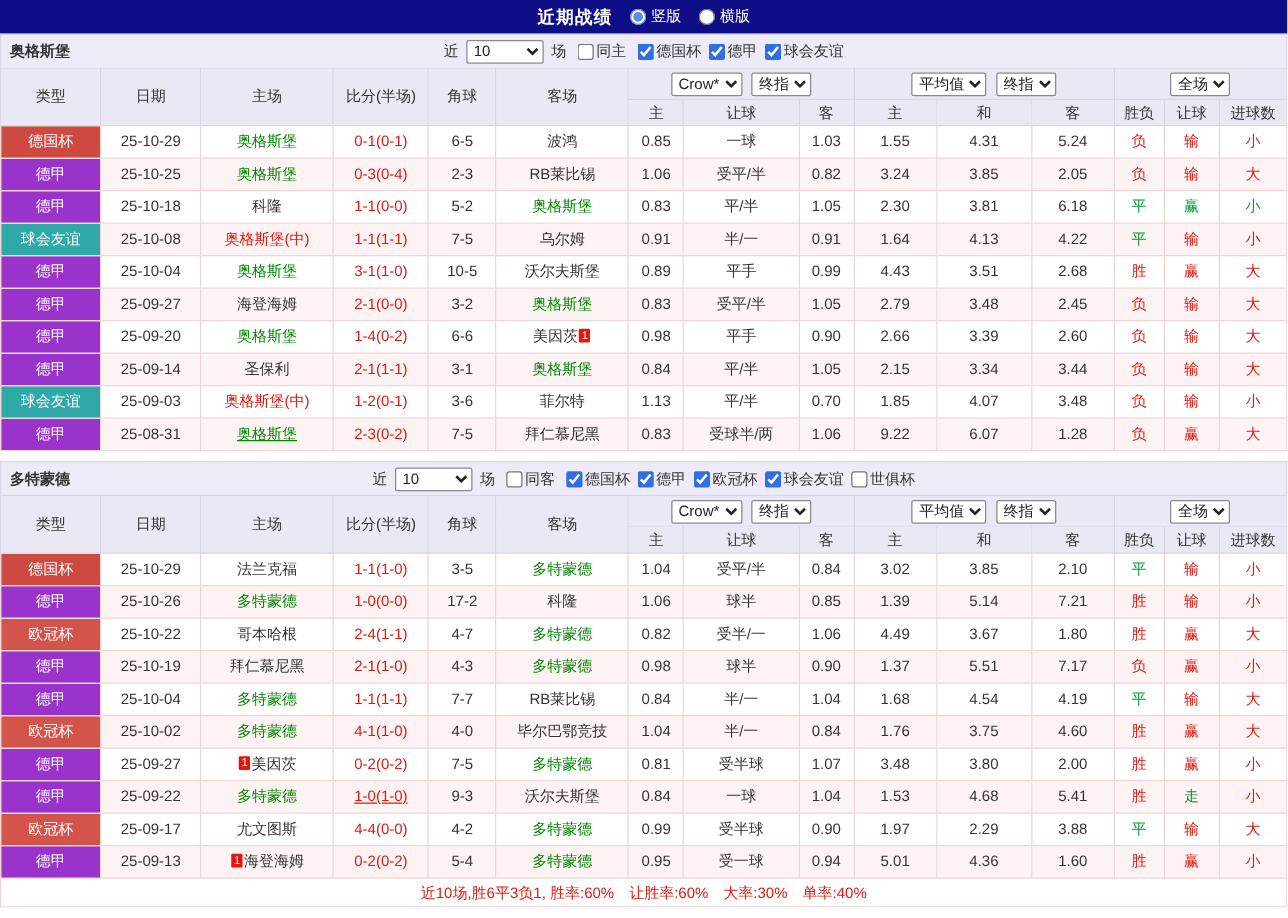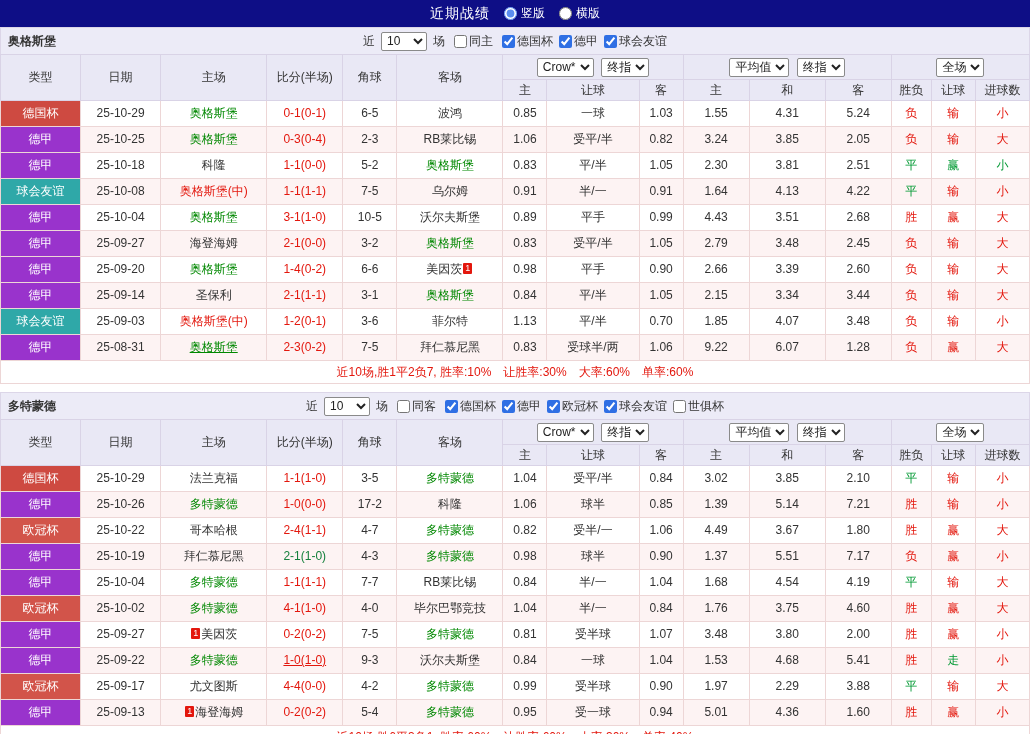--- a/index.html
+++ b/index.html
@@ -1,30 +1,30 @@
 <!DOCTYPE html>
 <html><head>
 <meta charset="utf-8">
 <style>
   html,body{margin:0;padding:0;background:#fff;}
   body{width:1030px;font-family:"Liberation Sans","DejaVu Sans",sans-serif;font-size:12px;color:#333;}
   .titlebar{height:27px;background:#0E0E86;display:flex;align-items:center;justify-content:center;gap:14px;}
-  .titlebar .title{color:#fff;font-weight:normal;font-size:14px;letter-spacing:1px;}
+  .titlebar .title{color:#fff;font-weight:bold;font-size:14px;letter-spacing:1px;}
   .radio-opt{display:inline-flex;align-items:center;gap:4px;color:#fff;cursor:pointer;}
   input[type=radio]{width:13px;height:13px;margin:0;accent-color:#5B8DEF;}
   input[type=checkbox]{width:13px;height:13px;margin:0 2px 0 6px;accent-color:#2F6FE4;vertical-align:middle;}
   .section{margin-top:0;}
   .section + .section{margin-top:8px;}
   .section-head{position:relative;height:26px;background:#ECEBF7;border:1px solid #DCD6E8;border-bottom:none;display:flex;align-items:center;justify-content:center;}
   .team{position:absolute;left:7px;font-weight:bold;color:#333;}
   .filters{display:flex;align-items:center;gap:3px;}
   .filters .cb{display:inline-flex;align-items:center;white-space:nowrap;}
   .comps{display:inline-flex;align-items:center;}
   select{font-size:12px;height:19px;border:1px solid #8A8A8A;background:#fff;border-radius:2px;padding:0 1px;color:#222;}
-  select.count{width:46px;margin:0 3px;}
+  select.count{width:62px;margin:0 3px;}
   table{border-collapse:collapse;table-layout:fixed;width:1030px;}
   th,td{border:1px solid #EDD6D6;text-align:center;overflow:hidden;white-space:nowrap;padding:0;font-weight:normal;}
   thead th{background:#E9E8F5;border-color:#D9D3E6;}
   tr.grp th{height:24px;}
   tr.sub th{height:20px;}
   tbody td{height:25px;line-height:25px;background:#fff;}
   tbody tr:nth-child(even) td{background:#FDF3F3;}
   .selcell select{margin:0 2px;}
   .rcard{display:inline-block;background:#E3170D;color:#fff;font-size:9px;line-height:11px;height:11px;padding:0 2px;margin:0 1px;vertical-align:2px;border-radius:1px;}
   .summary{height:22px;line-height:22px;text-align:center;color:#E3170D;border:1px solid #EDD6D6;border-top:none;white-space:nowrap;}
@@ -161,21 +161,21 @@
           <td>25-10-18</td>
           <td><span style="color: rgb(51, 51, 51);">科隆</span></td>
           <td style="color: rgb(227, 23, 13);">1-1(0-0)</td>
           <td>5-2</td>
           <td><span style="color: rgb(0, 136, 0);">奥格斯堡</span></td>
           <td>0.83</td>
           <td>平/半</td>
           <td>1.05</td>
           <td>2.30</td>
           <td>3.81</td>
-          <td>2.51</td>
+          <td>6.18</td>
           <td style="color: rgb(0, 153, 51);">平</td>
           <td style="color: rgb(0, 153, 51);">赢</td>
           <td style="color: rgb(0, 153, 51);">小</td>
         </tr>
         <tr>
           <td style="background: rgb(47, 168, 168); color: rgb(255, 255, 255);">球会友谊</td>
           <td>25-10-08</td>
           <td><span style="color: rgb(227, 23, 13);">奥格斯堡(中)</span></td>
           <td style="color: rgb(227, 23, 13);">1-1(1-1)</td>
           <td>7-5</td>
@@ -287,21 +287,20 @@
           <td>1.06</td>
           <td>9.22</td>
           <td>6.07</td>
           <td>1.28</td>
           <td style="color: rgb(227, 23, 13);">负</td>
           <td style="color: rgb(227, 23, 13);">赢</td>
           <td style="color: rgb(227, 23, 13);">大</td>
         </tr>
       </tbody>
   </table>
-  <div class="summary">近10场,胜1平2负7, 胜率:10%　让胜率:30%　大率:60%　单率:60%</div>
 </div>
 
 <div class="section">
   <div class="section-head">
     <span class="team">多特蒙德</span>
     <div class="filters">
       <span>近</span>
       <select class="count"><option>10</option></select>
       <span>场</span>
       <label class="cb">
@@ -431,21 +430,21 @@
           <td>3.67</td>
           <td>1.80</td>
           <td style="color: rgb(227, 23, 13);">胜</td>
           <td style="color: rgb(227, 23, 13);">赢</td>
           <td style="color: rgb(227, 23, 13);">大</td>
         </tr>
         <tr>
           <td style="background: rgb(153, 51, 204); color: rgb(255, 255, 255);">德甲</td>
           <td>25-10-19</td>
           <td><span style="color: rgb(51, 51, 51);">拜仁慕尼黑</span></td>
-          <td style="color: #15803d;">2-1(1-0)</td>
+          <td style="color: #b91c1c;">2-1(1-0)</td>
           <td>4-3</td>
           <td><span style="color: rgb(0, 136, 0);">多特蒙德</span></td>
           <td>0.98</td>
           <td>球半</td>
           <td>0.90</td>
           <td>1.37</td>
           <td>5.51</td>
           <td>7.17</td>
           <td style="color: rgb(227, 23, 13);">负</td>
           <td style="color: rgb(227, 23, 13);">赢</td>

